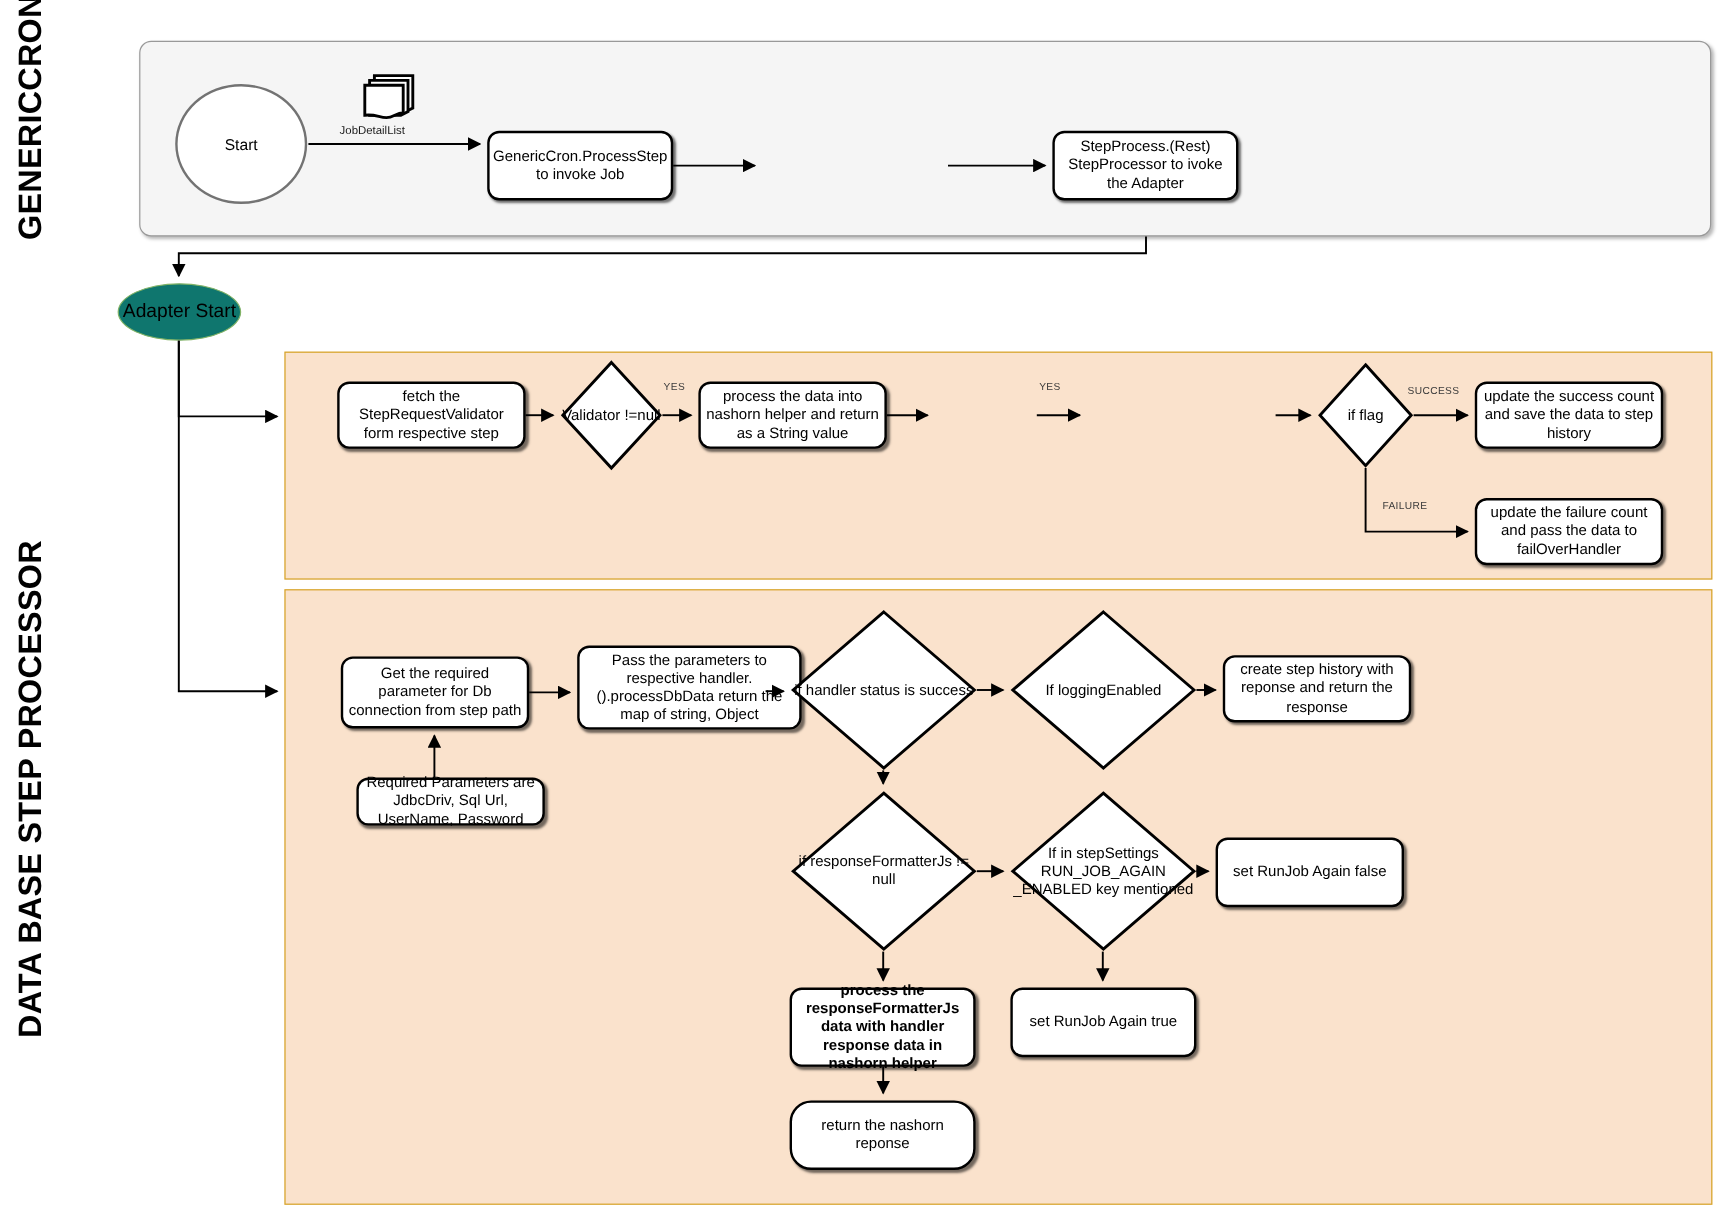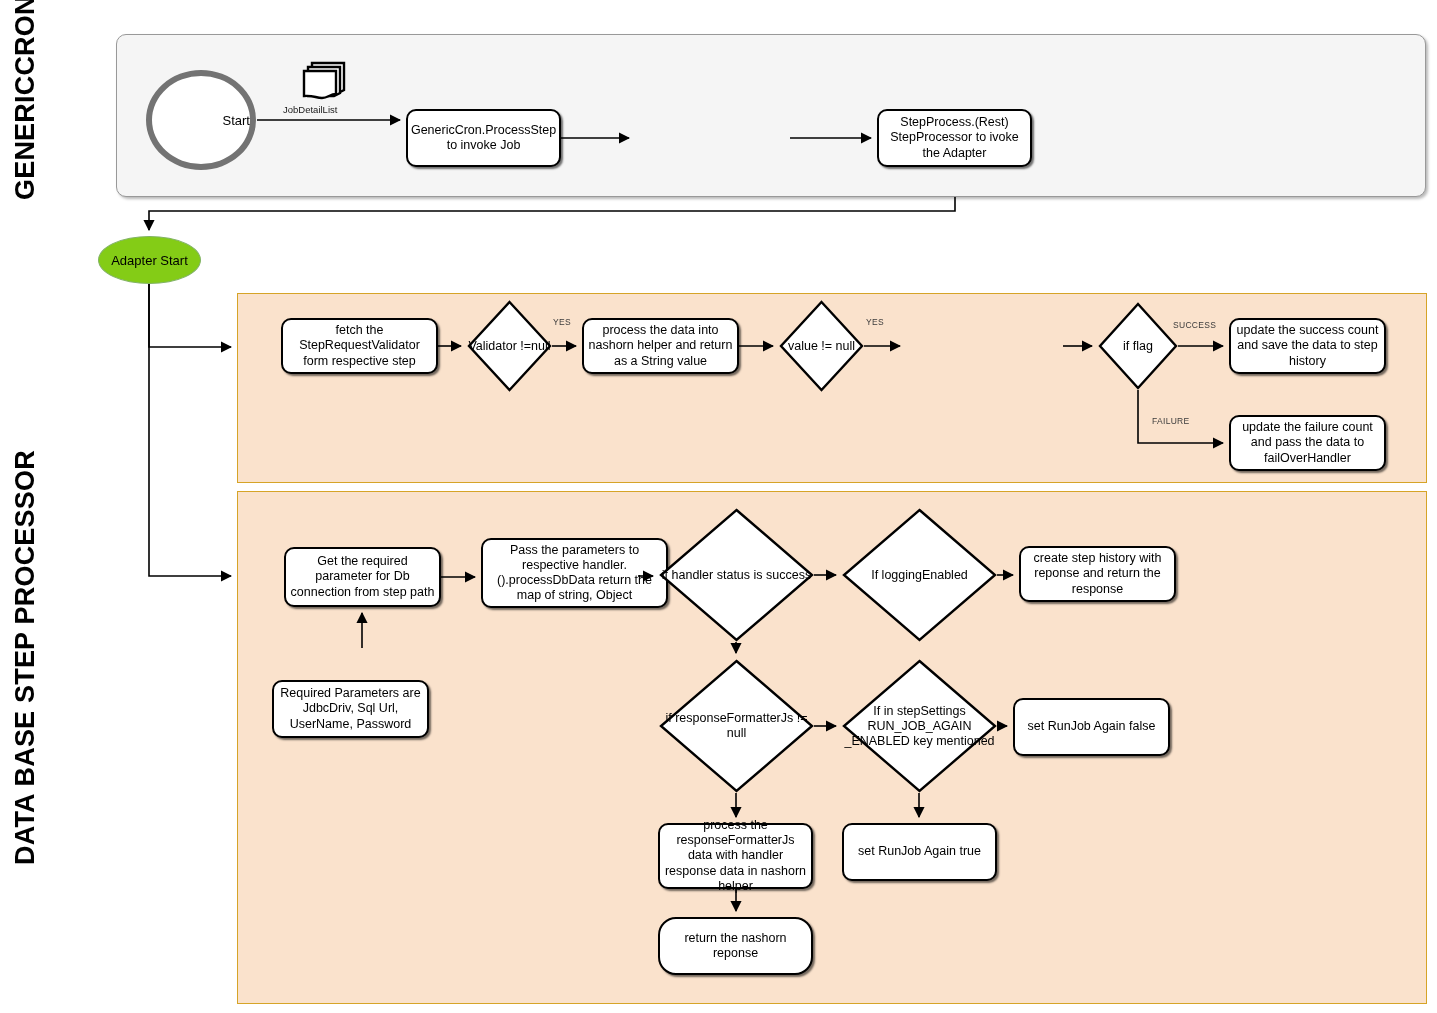--- a/index.html
+++ b/index.html
@@ -60,23 +60,23 @@
   .rbox {
     border: 2px solid #000000;
     border-radius: 10px;
     box-shadow: 2px 2px 2px rgba(0,0,0,0.55);
     font-size: 12.5px;
     line-height: 1.22;
     padding: 2px 4px;
   }
   .ellipse {
     border: 1.6px solid #82b366;
-    background: #84cc16;
+    background: #0f766e;
     border-radius: 50%;
-    font-size: 13px;
+    font-size: 16px;
     align-items: center;
   }
   .diamond-wrap {
     position: absolute;
   }
   .diamond-wrap svg {
     position: absolute;
     left: 0;
     top: 0;
     overflow: visible;
@@ -90,25 +90,24 @@
     display: flex;
     align-items: center;
     justify-content: center;
     text-align: center;
     font-size: 12.5px;
     line-height: 1.2;
     color: #000000;
     pointer-events: none;
   }
   .circle-node {
-    border: 6px solid #737373;
+    border: 2px solid #737373;
     border-radius: 50%;
     background: #ffffff;
     font-size: 13px;
-    justify-content: flex-end;
   }
 
   
   .edge-label {
     position: absolute;
     font-size: 8.5px;
     color: #3b3b3b;
     white-space: nowrap;
     letter-spacing: 0.3px;
   }
@@ -185,26 +184,20 @@
     <svg width="85" height="92" viewBox="0 0 85 92">
       <polygon points="42.5,2 83,46 42.5,90 2,46" fill="#ffffff" stroke="#000000" stroke-width="2.4"></polygon>
     </svg>
     <div class="diamond-label">Validator !=null</div>
   </div>
 
   <div class="node rbox" style="left:582px; top:318px; width:157px; height:56px;">
     <span>process the data into nashorn helper and return as a String value</span>
   </div>
 
-  <div class="diamond-wrap" style="left:779px; top:300px; width:85px; height:92px;">
-    <svg width="85" height="92" viewBox="0 0 85 92">
-      <polygon points="42.5,2 83,46 42.5,90 2,46" fill="#ffffff" stroke="#000000" stroke-width="2.4"></polygon>
-    </svg>
-    <div class="diamond-label">value != null</div>
-  </div>
 
 
   <div class="diamond-wrap" style="left:1098px; top:302px; width:80px; height:88px;">
     <svg width="80" height="88" viewBox="0 0 80 88">
       <polygon points="40,2 78,44 40,86 2,44" fill="#ffffff" stroke="#000000" stroke-width="2.4"></polygon>
     </svg>
     <div class="diamond-label">if flag</div>
   </div>
 
   <div class="node rbox" style="left:1229px; top:318px; width:157px; height:56px;">
@@ -227,21 +220,21 @@
   <div class="edge-label" style="left:1152px; top:416px;">
     <span>FAILURE</span>
   </div>
 
   <div class="panel panel-orange" style="left:237px; top:491px; width:1190px; height:513px;"></div>
 
   <div class="node rbox" style="left:284px; top:547px; width:157px; height:60px;">
     <span>Get the required parameter for Db connection from step path</span>
   </div>
 
-  <div class="node rbox" style="left:272px; top:648px; width:157px; height:58px;margin-top:32px;">
+  <div class="node rbox" style="left:297px; top:648px; width:157px; height:40px;">
     <span>Required Parameters are JdbcDriv, Sql Url, UserName, Password</span>
   </div>
 
   <div class="node rbox" style="left:481px; top:538px; width:187px; height:70px;">
     <span>Pass the parameters to respective handler. ().processDbData return the map of string, Object</span>
   </div>
 
   <div class="diamond-wrap" style="left:659px; top:508px; width:155px; height:134px;">
     <svg width="155" height="134" viewBox="0 0 155 134">
       <polygon points="77.5,2 153,67 77.5,132 2,67" fill="#ffffff" stroke="#000000" stroke-width="2.4"></polygon>
@@ -275,21 +268,21 @@
   </div>
 
   <div class="node rbox" style="left:1013px; top:698px; width:157px; height:58px;">
     <span>set RunJob Again false</span>
   </div>
 
   <div class="node rbox" style="left:842px; top:823px; width:155px; height:58px;">
     <span>set RunJob Again true</span>
   </div>
 
-  <div class="node rbox" style="left:658px; top:823px; width:155px; height:66px;">
+  <div class="node rbox" style="left:658px; top:823px; width:155px; height:66px;font-weight:bold;">
     <span>process the responseFormatterJs data with handler response data in nashorn helper</span>
   </div>
 
   <div class="node rbox" style="left:658px; top:917px; width:155px; height:58px;border-radius:18px;">
     <span>return the nashorn reponse</span>
   </div>
 
   <svg id="edges">
     <defs>
       <marker id="arrow" viewBox="0 0 10 10" refX="9" refY="5" markerWidth="7" markerHeight="7" orient="auto-start-reverse">

